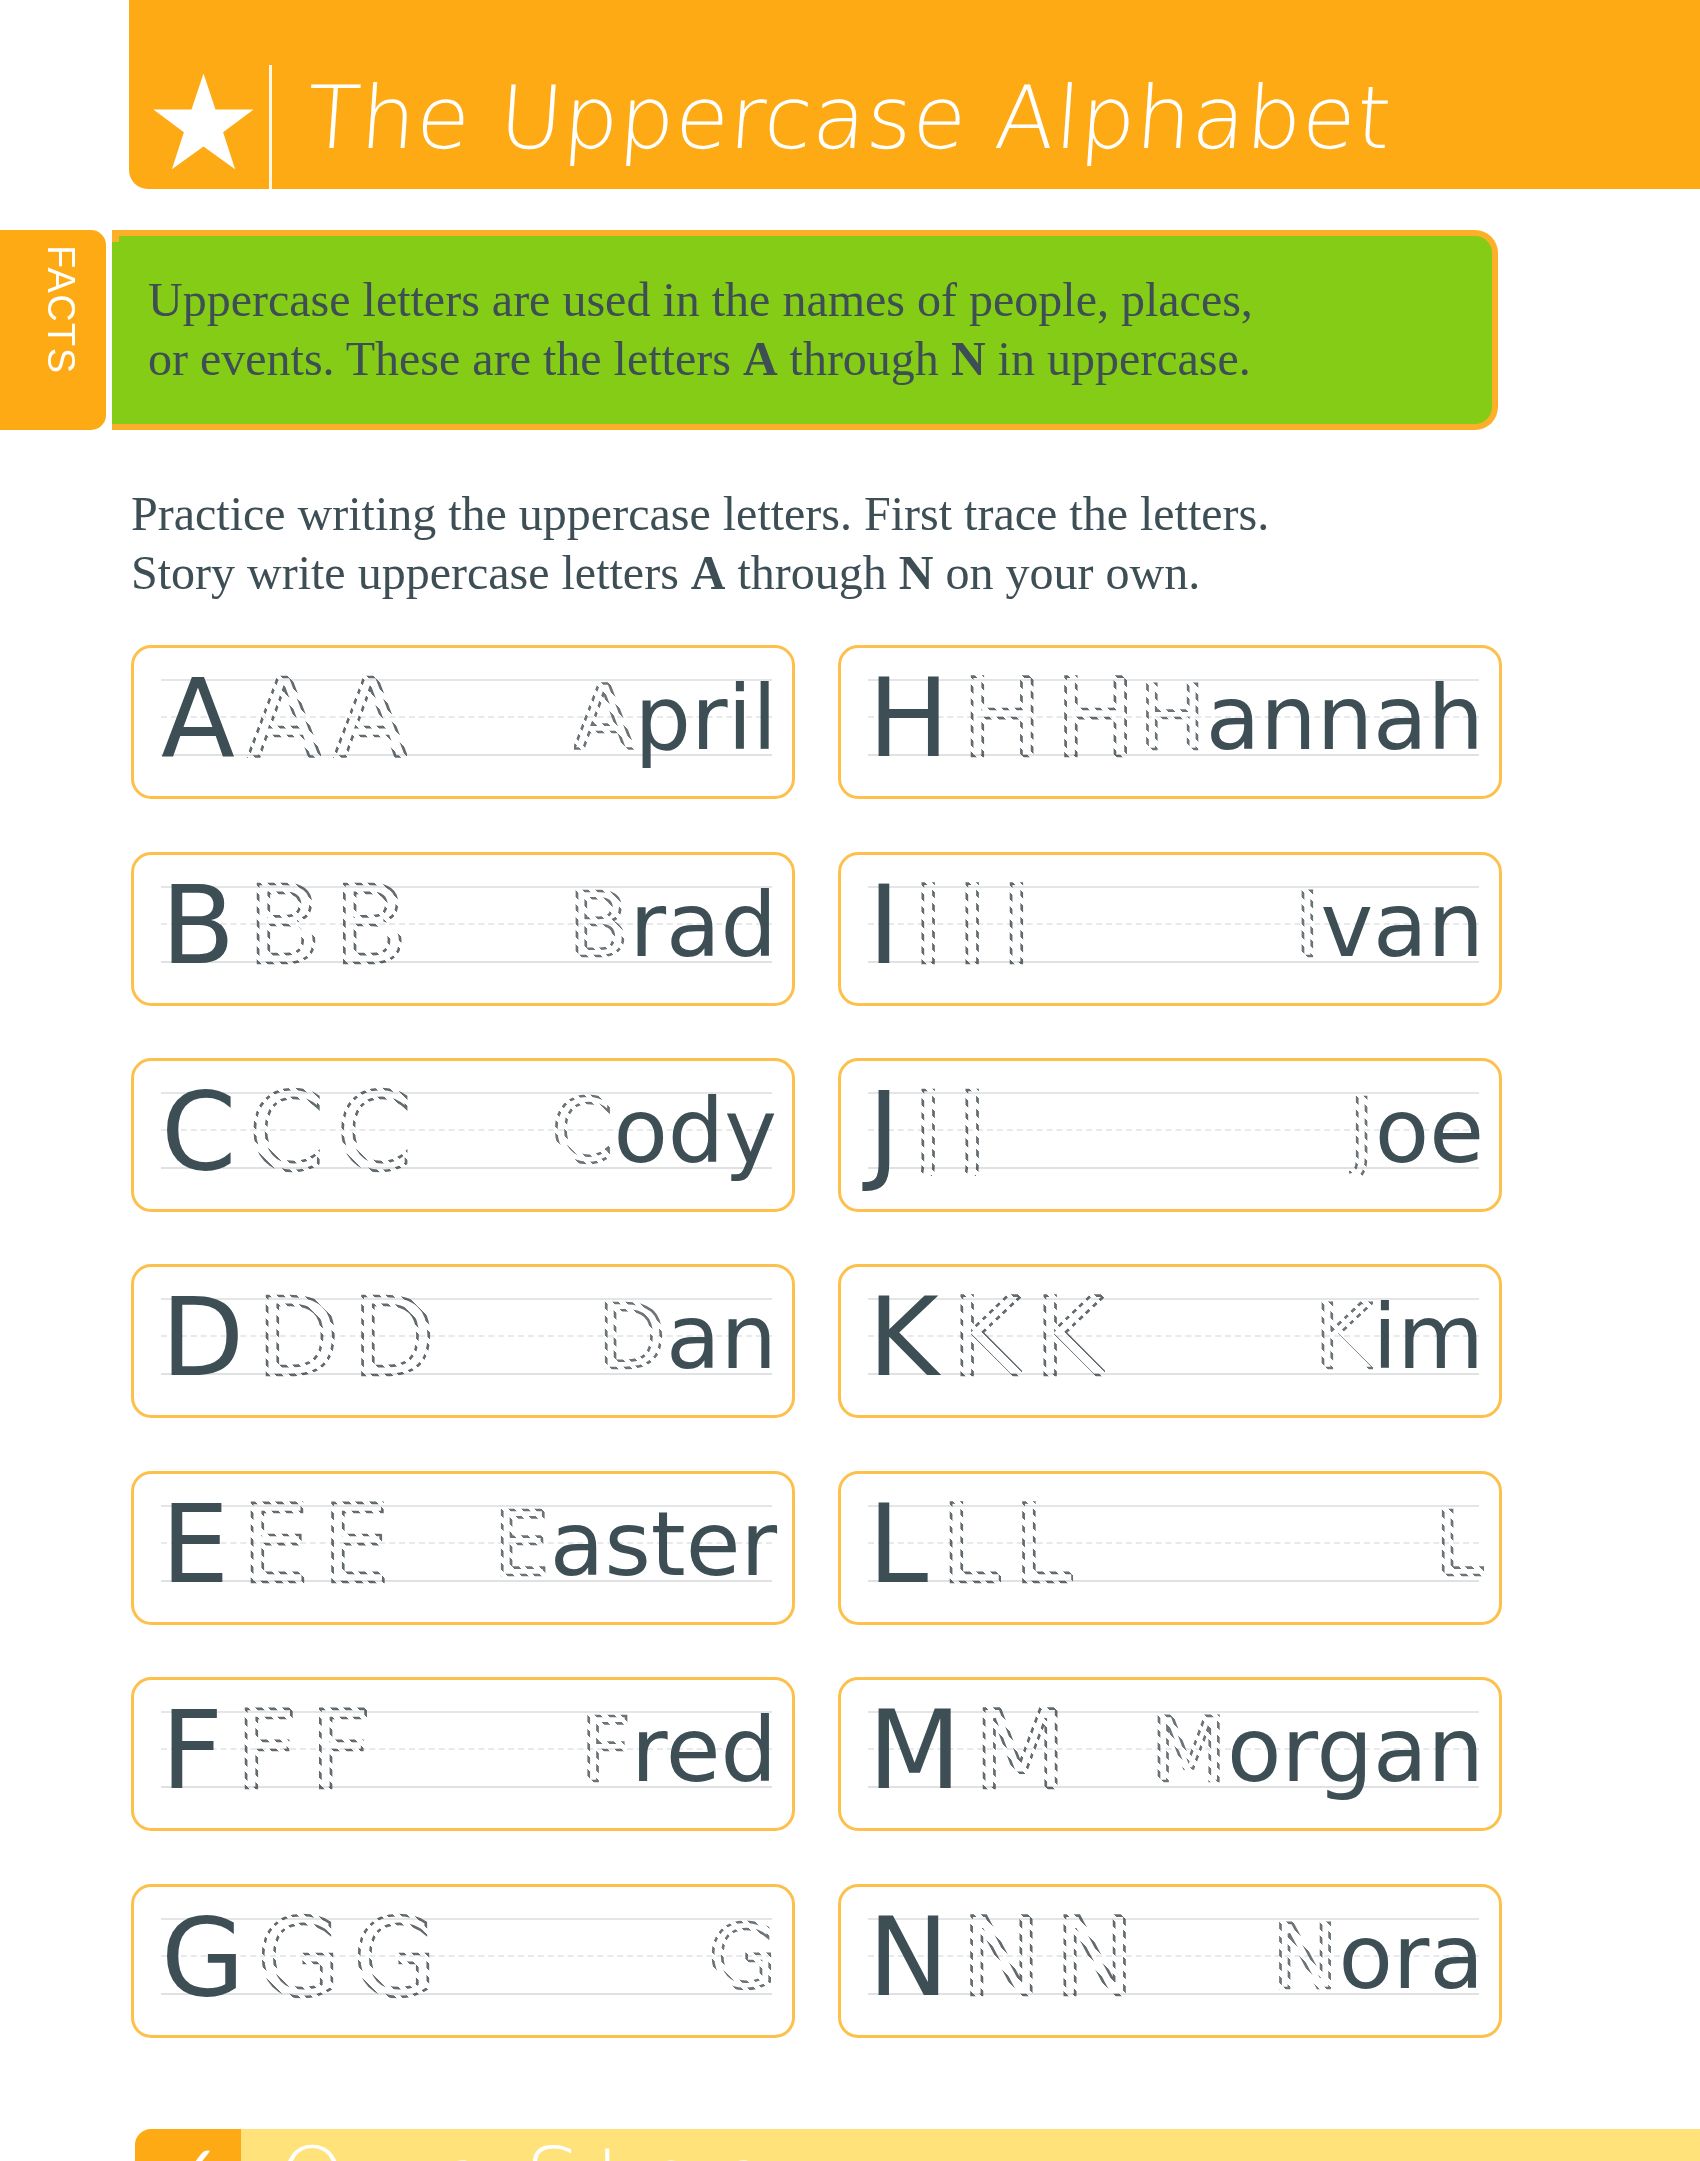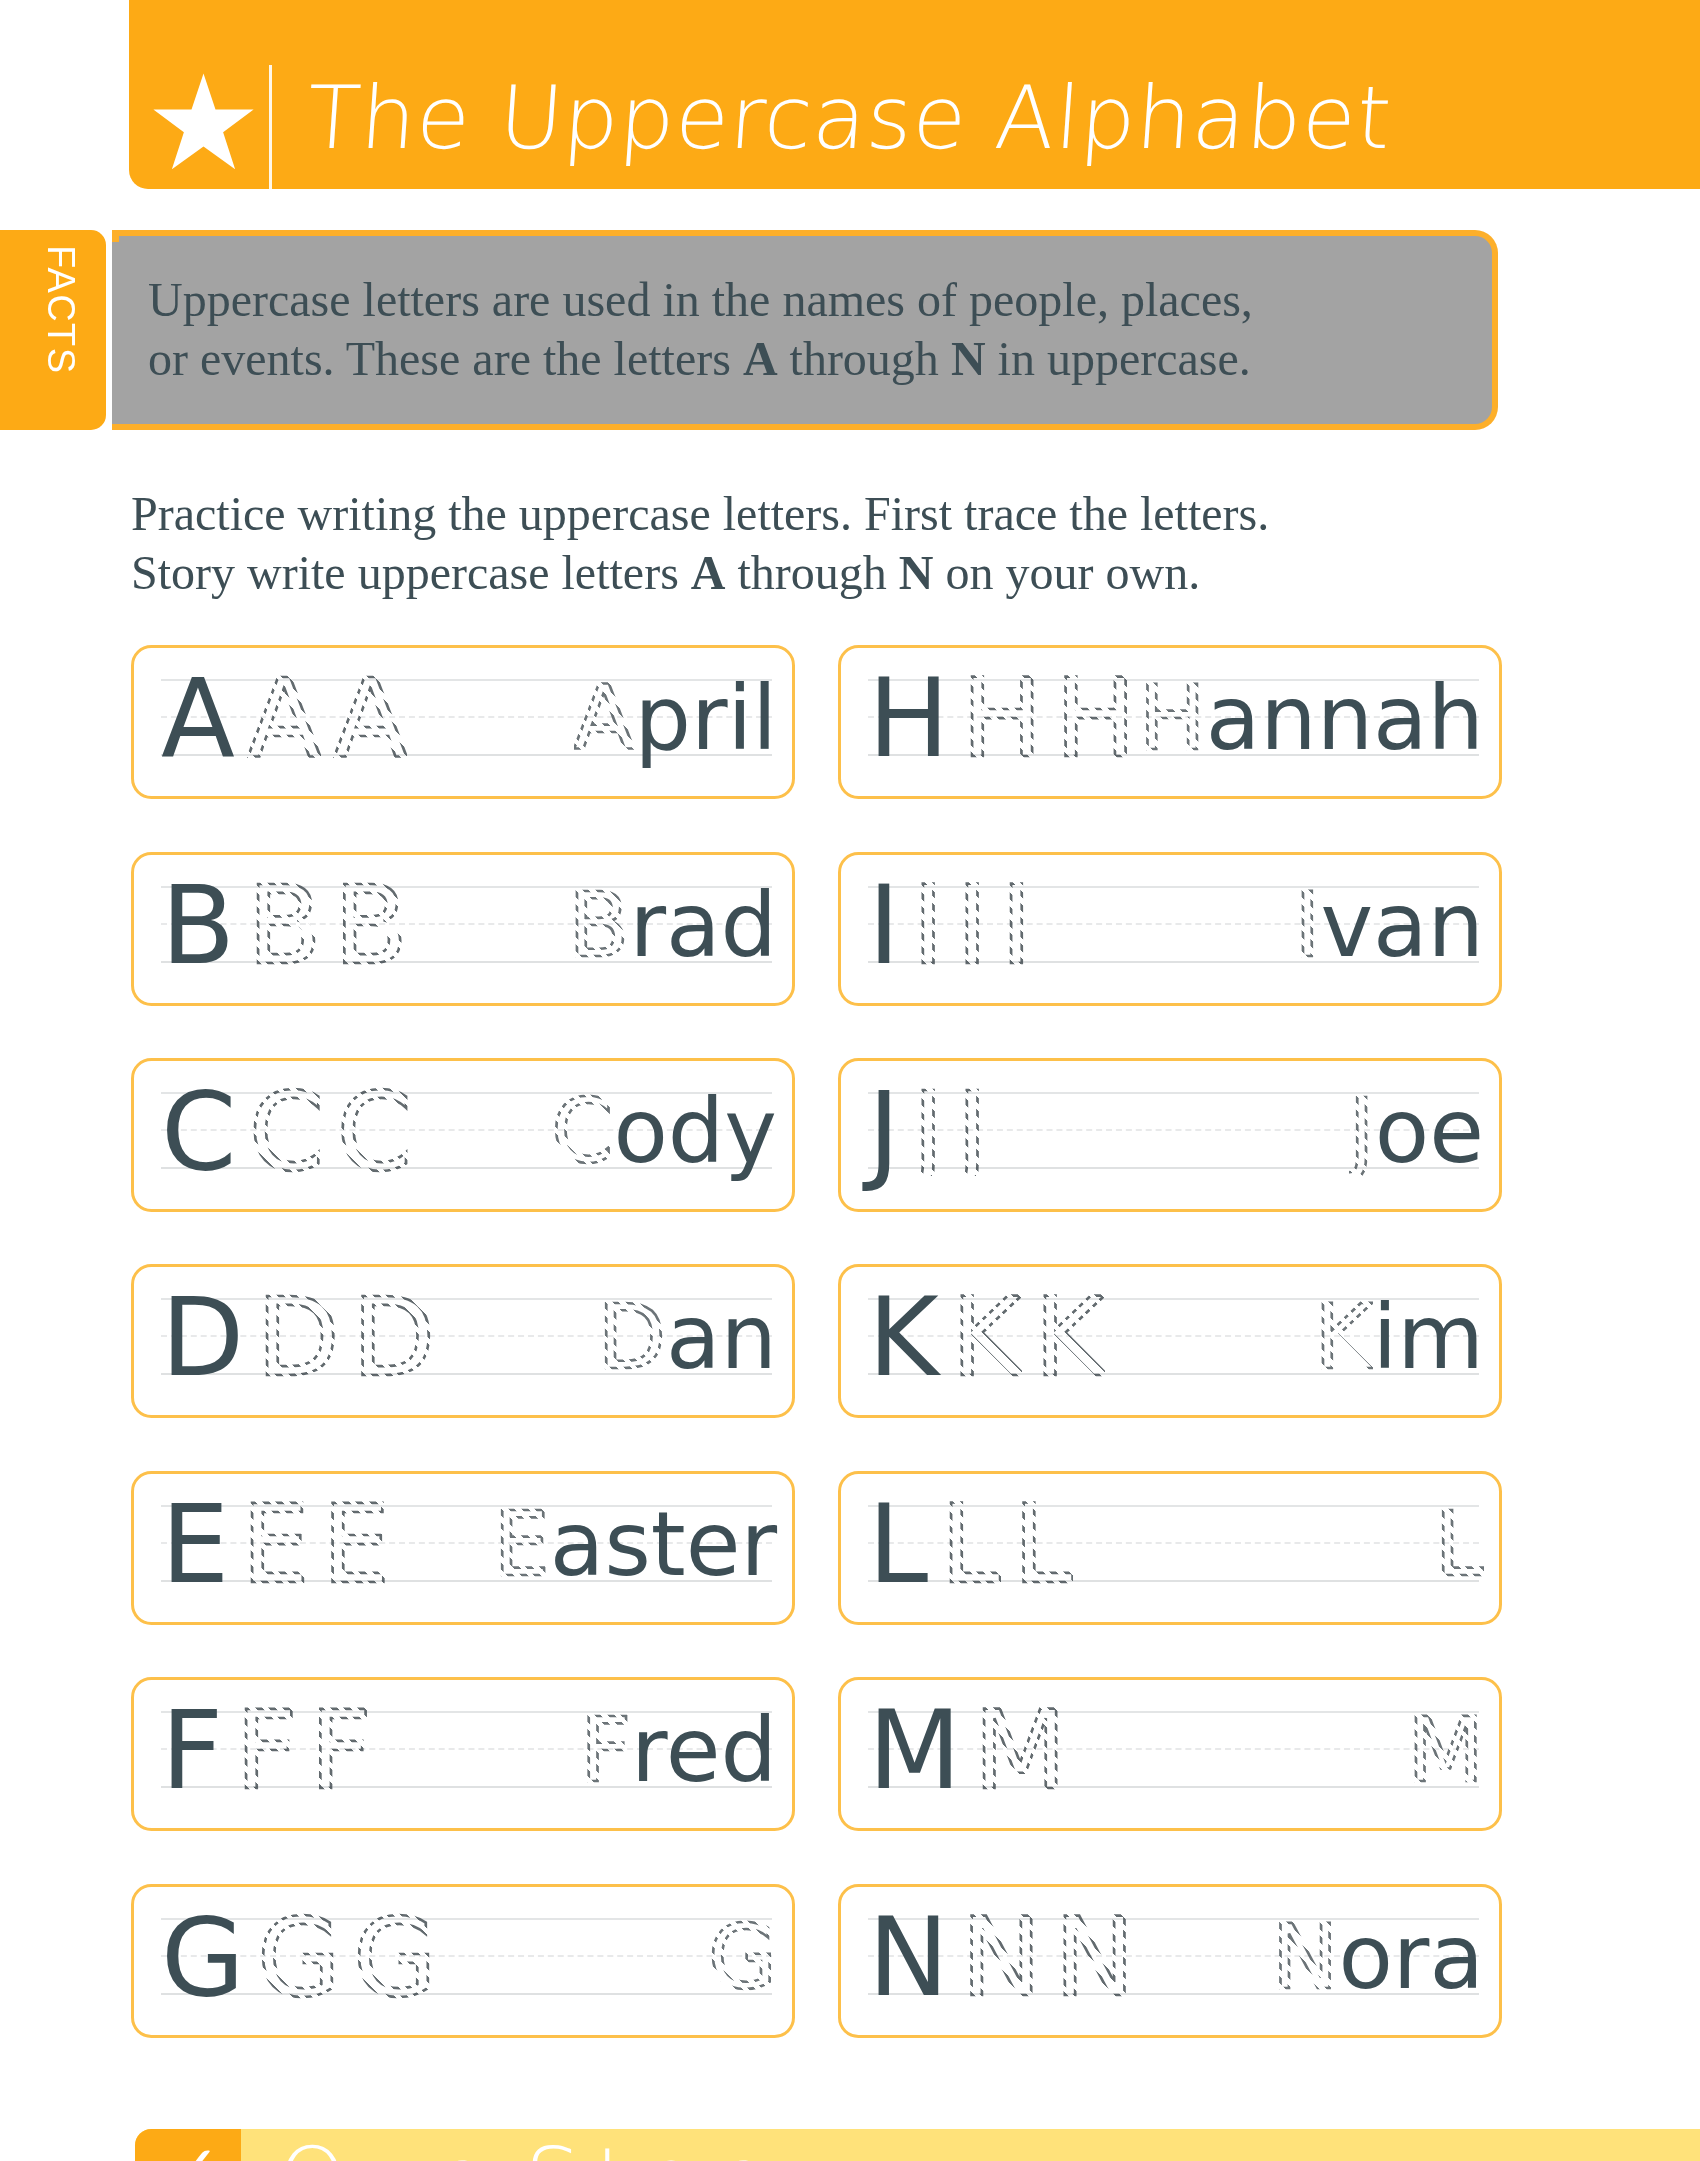--- a/index.html
+++ b/index.html
@@ -14,21 +14,21 @@
   .header .title { position: absolute; left: 178px; top: 75px; font-family: "DejaVu Sans", sans-serif;
                    font-weight: 200; font-size: 87px; color: #ffffff; letter-spacing: 0.7px; line-height: 1;
                    transform: skewX(-4deg); -webkit-text-stroke: 0; }
 
   
   .facts-tab { position: absolute; left: 0; top: 230px; width: 106px; height: 200px; background: #fdaa15;
                border-top-right-radius: 15px; border-bottom-right-radius: 15px; }
   .facts-tab .label { position: absolute; left: 82px; top: 15px; transform-origin: 0 0; transform: rotate(90deg);
                       font-family: "Liberation Sans", sans-serif; font-size: 38px; color: #ffffff; letter-spacing: 1.4px; white-space: nowrap; }
   .facts-box { position: absolute; left: 112px; top: 230px; width: 1386px; height: 200px; box-sizing: border-box;
-               border: 6.1px solid #fdaf2a; border-left: none; border-radius: 0 23px 23px 0; background: #a3a3a3; }
+               border: 6.1px solid #fdaf2a; border-left: none; border-radius: 0 23px 23px 0; background: #84cc16; }
   .facts-box::before, .facts-box::after { content: ""; position: absolute; left: 0; width: 6.8px; height: 6.1px; background: #fdaf2a; }
   .facts-text { position: absolute; left: 36px; top: 34px; width: 1335px; font-size: 48px; line-height: 59px; color: #3d4e55; }
   .facts-text b, .instructions b { font-weight: bold; }
 
   
   .instructions { position: absolute; left: 131px; top: 484px; width: 1431px; font-size: 48px; line-height: 59px; color: #3d4e55; }
 
   
   .card { position: absolute; width: 664px; height: 154px; box-sizing: border-box;
           border: 3.4px solid #fdc04a; border-radius: 20.4px; background: #ffffff; }
@@ -282,20 +282,21 @@
         <div class="g-top"></div>
         <div class="g-mid"></div>
         <div class="g-base"></div>
       </div>
       <div class="letters">
         <span class="solid">M</span>
         <span class="trace dotmask">M</span>
       </div>
       <div class="name">
         <span class="first dotmask">M</span>
+        <span>organ</span>
       </div>
     </div>
     <div class="card col-right" style="top: 1884px;">
       <div class="guides">
         <div class="g-top"></div>
         <div class="g-mid"></div>
         <div class="g-base"></div>
       </div>
       <div class="letters">
         <span class="solid">N</span>

